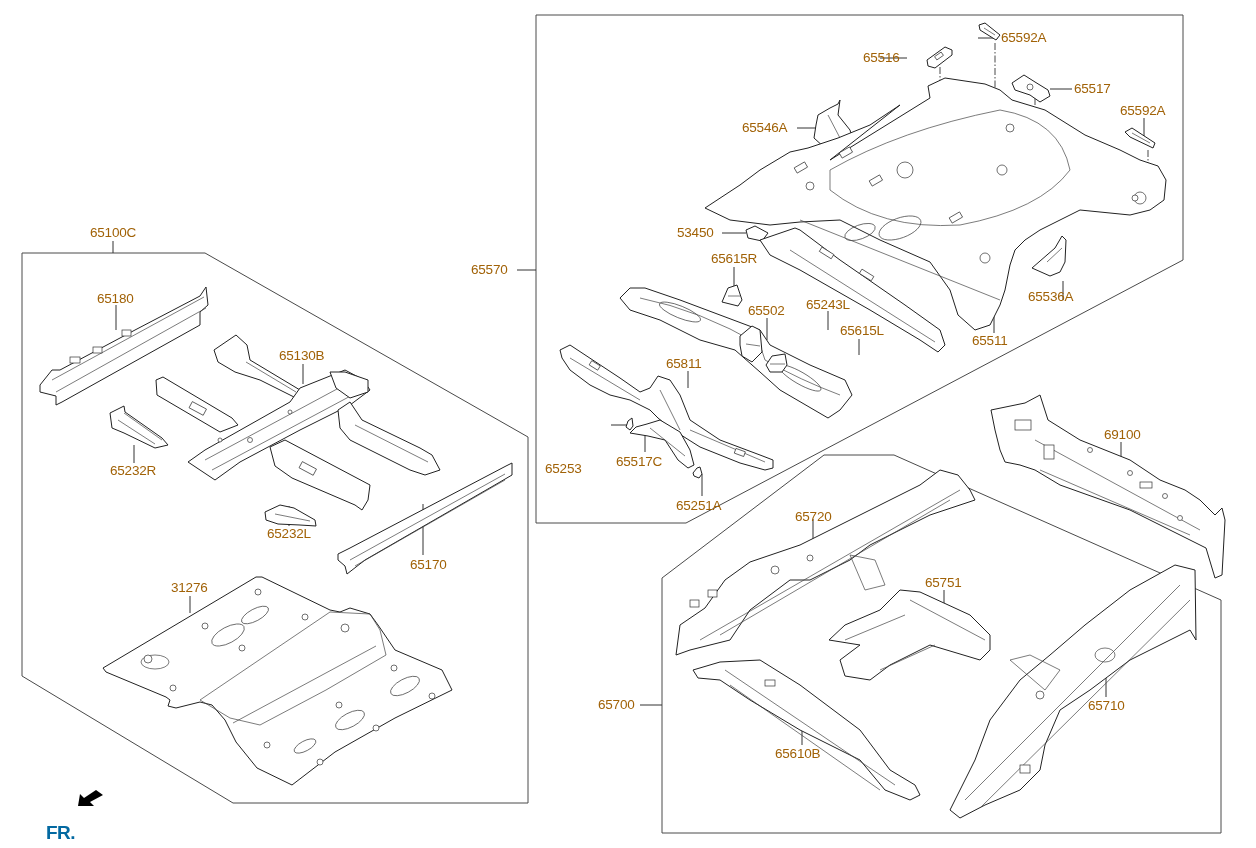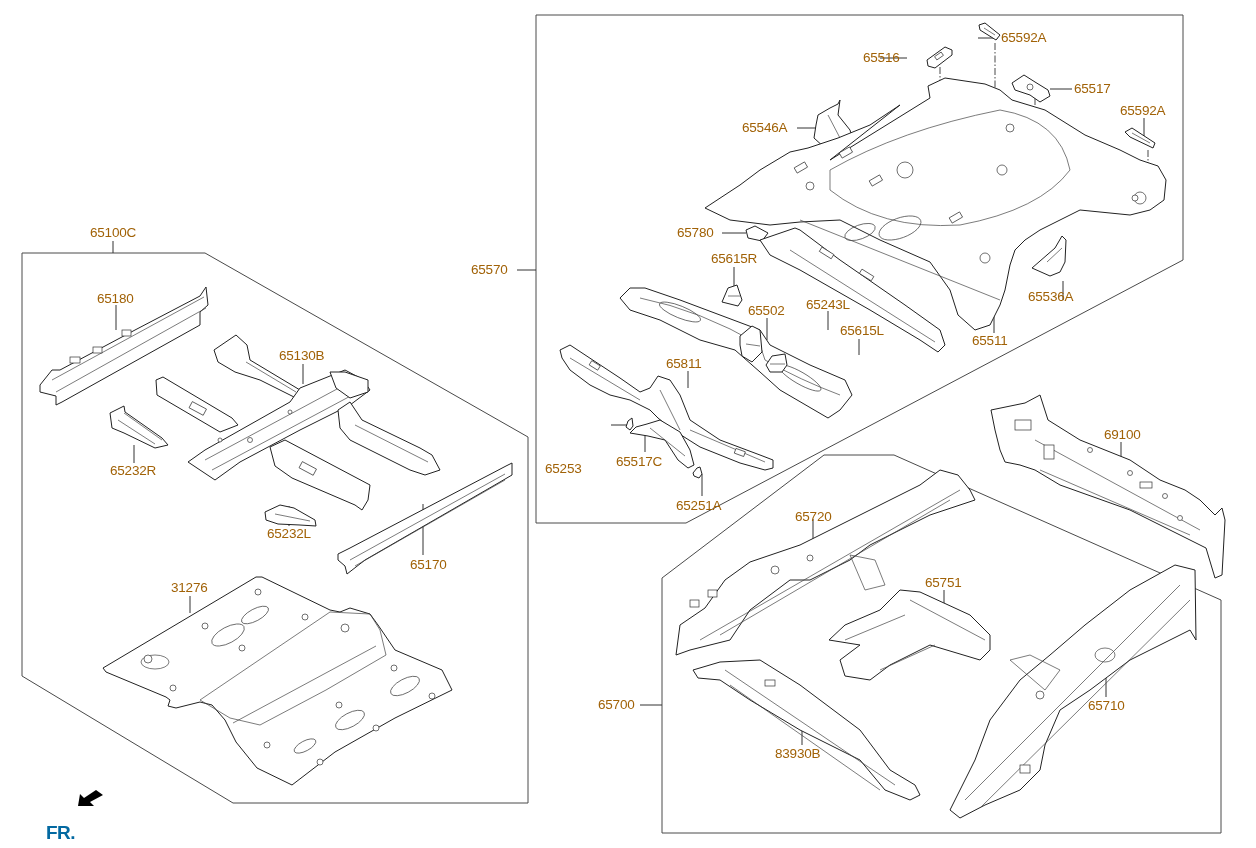--- a/index.html
+++ b/index.html
@@ -301,35 +301,35 @@
 <span class="lbl" style="left:267px;top:527px;">65232L</span>
 <span class="lbl" style="left:410px;top:558px;">65170</span>
 <span class="lbl" style="left:171px;top:581px;">31276</span>
 
 <span class="lbl" style="left:471px;top:263px;">65570</span>
 <span class="lbl" style="left:863px;top:51px;">65516</span>
 <span class="lbl" style="left:1001px;top:31px;">65592A</span>
 <span class="lbl" style="left:1074px;top:82px;">65517</span>
 <span class="lbl" style="left:1120px;top:104px;">65592A</span>
 <span class="lbl" style="left:742px;top:121px;">65546A</span>
-<span class="lbl" style="left:677px;top:226px;">65780</span>
+<span class="lbl" style="left:677px;top:226px;">53450</span>
 <span class="lbl" style="left:711px;top:252px;">65615R</span>
 <span class="lbl" style="left:748px;top:304px;text-align:right;">65502</span>
 <span class="lbl" style="left:806px;top:298px;">65243L</span>
 <span class="lbl" style="left:840px;top:324px;">65615L</span>
 <span class="lbl" style="left:666px;top:357px;">65811</span>
 <span class="lbl" style="left:545px;top:418px;margin-top:44px;">65253</span>
 <span class="lbl" style="left:616px;top:455px;">65517C</span>
 <span class="lbl" style="left:676px;top:499px;">65251A</span>
 <span class="lbl" style="left:972px;top:334px;">65511</span>
 <span class="lbl" style="left:1028px;top:290px;">65536A</span>
 
 <span class="lbl" style="left:1104px;top:428px;">69100</span>
 <span class="lbl" style="left:795px;top:510px;">65720</span>
 <span class="lbl" style="left:925px;top:576px;">65751</span>
 <span class="lbl" style="left:598px;top:698px;">65700</span>
-<span class="lbl" style="left:775px;top:747px;">83930B</span>
+<span class="lbl" style="left:775px;top:747px;">65610B</span>
 <span class="lbl" style="left:1088px;top:699px;">65710</span>
 
 <span class="fr">FR.</span>
 <svg class="fr-arrow" width="30" height="22" viewBox="0 0 30 22">
   <polygon points="2,18 4,6 8,10 20,2 27,7 14,14 18,18" fill="#000"></polygon>
 </svg>
 
 </body></html>

